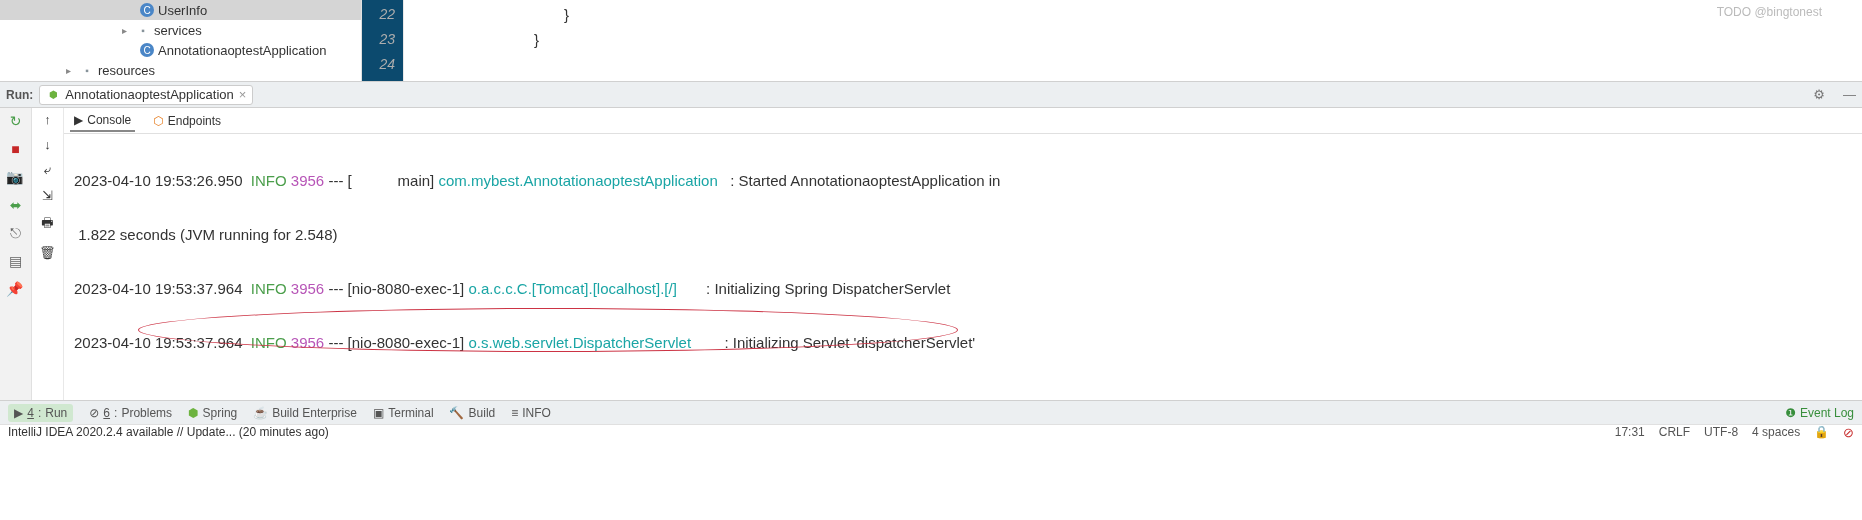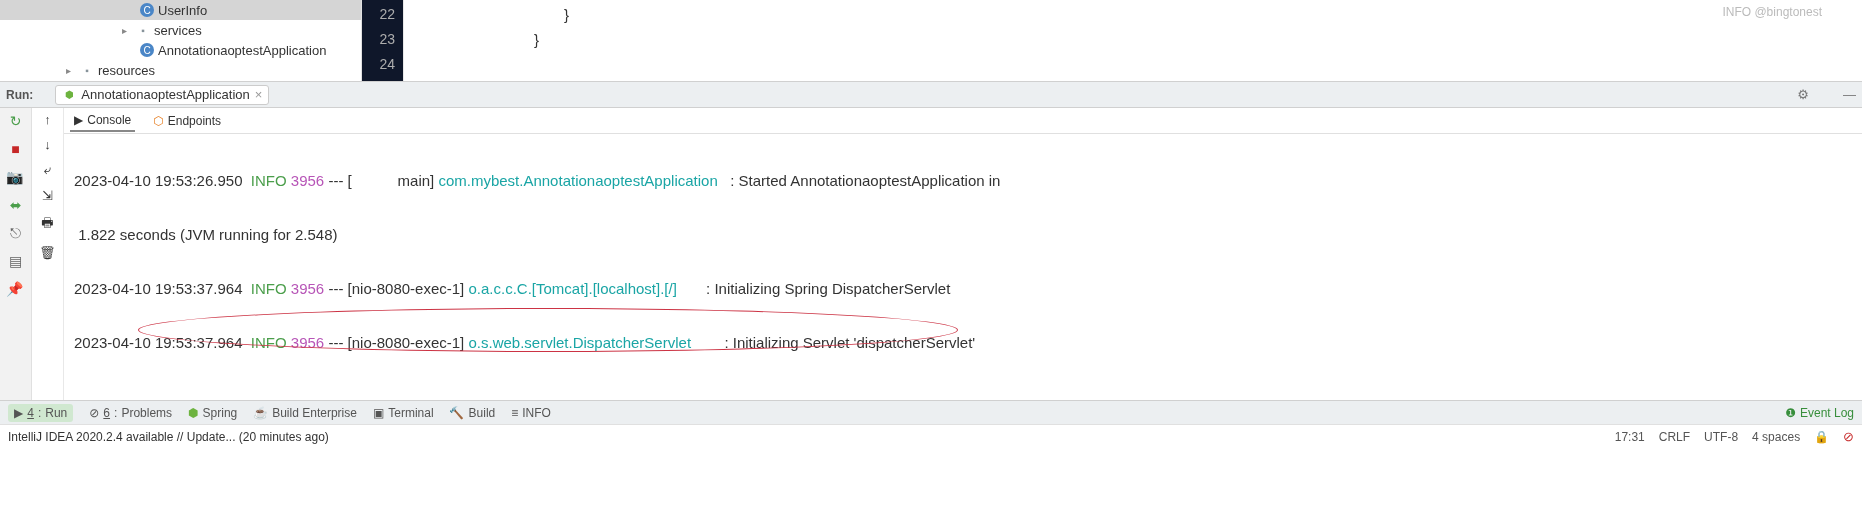--- a/index.html
+++ b/index.html
@@ -8,26 +8,26 @@
 .top-split { display: flex; height: 82px; border-bottom: 1px solid #d0d0d0; }
 .project-tree { width: 362px; overflow: hidden; background: #fff; border-right: 1px solid #e0e0e0; }
 .tree-row { display: flex; align-items: center; height: 20px; padding-left: 8px; gap: 4px; cursor: pointer; }
 .tree-row.sel { background: #d5d5d5; }
 .tree-arrow { width: 10px; color: #888; font-size: 10px; }
 .tree-icon { width: 14px; height: 14px; display: inline-flex; align-items: center; justify-content: center; font-size: 10px; border-radius: 50%; }
 .ic-class { background: #4a86c7; color: #fff; }
 .ic-folder { color: #87939a; }
 .ic-spring { color: #6db33f; }
 
-.gutter { width: 42px; background: #0f172a; border-right: 1px solid #e8e8e8; color: #adadad; font-family: "Consolas", monospace; font-size: 14px; text-align: right; padding-right: 8px; line-height: 25px; padding-top: 2px; }
+.gutter { width: 42px; background: #0c4a6e; border-right: 1px solid #e8e8e8; color: #adadad; font-family: "Consolas", monospace; font-size: 14px; text-align: right; padding-right: 8px; line-height: 25px; padding-top: 2px; font-style: italic; }
 .editor { flex: 1; font-family: "Consolas", monospace; font-size: 15px; line-height: 25px; padding-top: 2px; color: #333; position: relative; }
 .editor .brace { padding-left: 160px; }
 .editor .brace2 { padding-left: 130px; }
 
-.run-bar { display: flex; align-items: center; height: 26px; background: #eceff1; border-bottom: 1px solid #d0d0d0; padding-left: 6px; gap: 22px; }
+.run-bar { display: flex; align-items: center; height: 26px; background: #eceff1; border-bottom: 1px solid #d0d0d0; padding-left: 6px; gap: 6px; }
 .run-label { font-weight: bold; color: #555; font-size: 12px; }
 .run-tab { display: flex; align-items: center; gap: 5px; padding: 2px 6px; background: #fff; border: 1px solid #ccc; border-radius: 3px; height: 20px; }
 .run-close { color: #999; cursor: pointer; font-size: 13px; }
 .run-spacer { flex: 1; }
 .run-gear { color: #777; cursor: pointer; padding: 0 6px; }
 
 .console-wrap { display: flex; height: 292px; }
 .vtool { width: 32px; background: #f2f2f2; border-right: 1px solid #e0e0e0; display: flex; flex-direction: column; align-items: center; padding-top: 4px; gap: 10px; }
 .vtool .vb { width: 18px; height: 18px; cursor: pointer; display: flex; align-items: center; justify-content: center; font-size: 14px; color: #666; }
 .vtool2 { width: 32px; background: #fff; border-right: 1px solid #e8e8e8; display: flex; flex-direction: column; align-items: center; padding-top: 4px; gap: 10px; }
@@ -42,21 +42,21 @@
 .console-out .pid { color: #b755b7; }
 .console-out .logger { color: #1aa5a5; text-align: center; }
 .ellipse { position: absolute; border: 1px solid #cc3344; border-radius: 50%; width: 820px; height: 44px; left: 74px; top: 174px; pointer-events: none; }
 
 .bottom-tool { height: 24px; background: #eceff1; border-top: 1px solid #d0d0d0; display: flex; align-items: center; padding: 0 8px; gap: 16px; font-size: 12px; color: #555; }
 .bt-item { display: flex; align-items: center; gap: 4px; cursor: pointer; }
 .bt-item u { text-decoration: underline; }
 .bt-spacer { flex: 1; }
 .bt-event { color: #388e3c; display: flex; align-items: center; gap: 4px; }
 
-.status-bar { height: 24px; background: #fff; border-top: 1px solid #e0e0e0; display: flex; align-items: center; padding: 0 8px; font-size: 12px; color: #555; gap: 14px; }
+.status-bar { height: 24px; background: #fff; border-top: 1px solid #e0e0e0; display: flex; align-items: flex-start; padding: 0 8px; font-size: 12px; color: #555; gap: 14px; }
 .status-bar .upd { color: #333; }
 .sb-spacer { flex: 1; }
 .err-ic { color: #c62828; font-size: 13px; }
 .watermark { position: absolute; right: 40px; top: 0; color: #bbb; font-size: 12px; pointer-events: none; }
 </style>
 </head>
 <body>
 
 <div class="top-split">
   <div class="project-tree">
@@ -81,21 +81,21 @@
   </div>
   <div class="gutter">
     <div>22</div>
     <div>23</div>
     <div>24</div>
   </div>
   <div class="editor">
     <div class="brace">}</div>
     <div></div>
     <div class="brace2">}</div>
-    <div class="watermark">INFO @bingtonest</div>
+    <div class="watermark">TODO @bingtonest</div>
   </div>
 </div>
 
 <div class="run-bar">
   <span class="run-label">Run:</span>
   <div class="run-tab">
     <span class="tree-icon ic-spring">⬢</span>
     <span>AnnotationaoptestApplication</span>
     <span class="run-close">×</span>
   </div>

